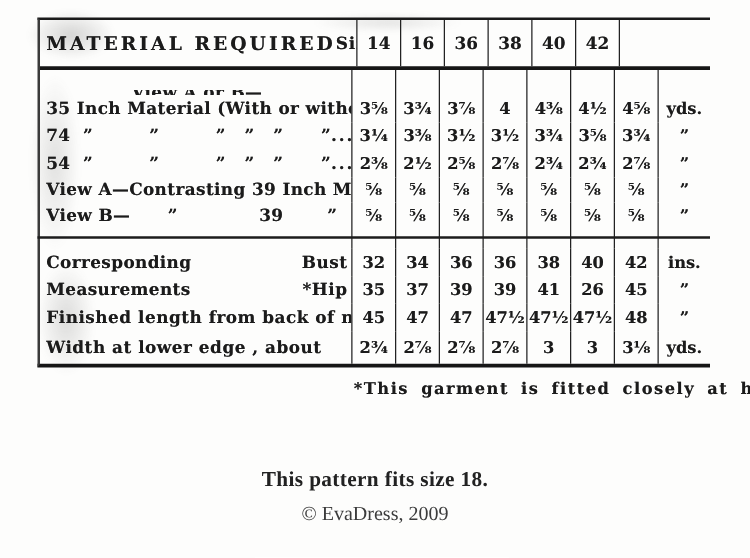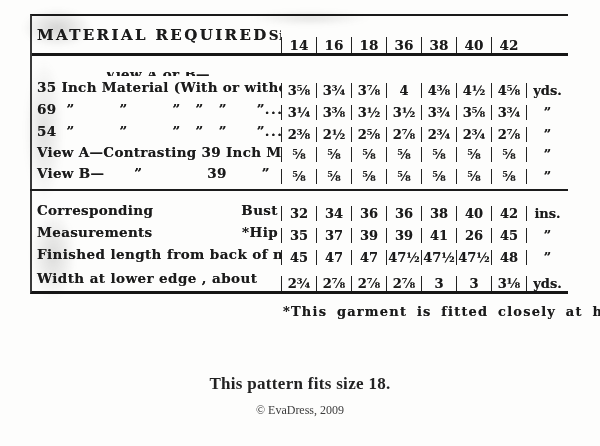--- a/index.html
+++ b/index.html
@@ -15,42 +15,42 @@
   .r{height:22px;}
   .r-short{height:20px;}
   .sep{height:15px;}
   .last{height:26px;}
   .lcell{width:253px;box-sizing:border-box;display:flex;justify-content:space-between;
          align-items:center;padding:0 3px 0 5px;white-space:pre;overflow:hidden;}
   .lcell.center{justify-content:center;margin-top:16px;}
   .ll,.lr{font-weight:bold;font-size:13.5px;letter-spacing:0.3px;
           text-shadow:0 0 0.5px rgba(10,10,10,.55);}
   .lr{letter-spacing:1.5px;}
-  .vcells{display:flex;flex:1;align-items:flex-end;}
+  .vcells{display:flex;flex:1;}
   .vcell{width:35px;box-sizing:border-box;border-left:1.7px solid #222;
          display:flex;align-items:center;justify-content:center;
          font-weight:bold;font-size:13px;text-shadow:0 0 0.5px rgba(10,10,10,.5);}
   .ucell{width:42px;box-sizing:border-box;border-left:1.7px solid #222;
          display:flex;align-items:center;justify-content:center;
          font-weight:bold;font-size:13px;text-shadow:0 0 0.5px rgba(10,10,10,.5);}
   .thead .vcell{font-size:13.5px;}
   .thead .ll{font-size:15px;letter-spacing:2.4px;}
   .thead .lr{font-size:13.5px;letter-spacing:0.5px;}
   .subhead .ll{font-size:13.5px;}
   .sep::after{content:"";position:absolute;left:-2px;right:0;top:5px;
               border-top:2.5px solid #1c1c1c;}
   
   .footnote{position:absolute;left:283px;top:304px;font-weight:bold;font-size:13px;
             letter-spacing:1.2px;word-spacing:4px;white-space:pre;
             text-shadow:0 0 0.5px rgba(10,10,10,.55);}
   .caption{position:absolute;left:0;top:374px;width:600px;text-align:center;
            font-family:"Liberation Serif", serif;font-weight:600;font-size:17px;
            letter-spacing:0.3px;color:#222;}
   .copyright{position:absolute;left:0;top:403px;width:600px;text-align:center;
-             font-family:"Liberation Serif", serif;font-size:12px;color:#3c3c3c;}
+             font-family:"Liberation Serif", serif;font-size:16px;color:#3c3c3c;}
   
   .stain{position:absolute;border-radius:50%;filter:blur(2px);pointer-events:none;}
   .s1{left:22px;top:8px;width:70px;height:40px;background:radial-gradient(closest-side,rgba(70,70,70,.22),transparent);}
   .s2{left:24px;top:60px;width:40px;height:140px;background:radial-gradient(closest-side,rgba(80,80,80,.16),transparent);}
   .s3{left:30px;top:210px;width:46px;height:90px;background:radial-gradient(closest-side,rgba(70,70,70,.18),transparent);}
   .s4{left:250px;top:10px;width:120px;height:16px;background:radial-gradient(closest-side,rgba(90,90,90,.15),transparent);}
 </style>
 </head>
 <body>
 
@@ -64,21 +64,20 @@
   <div class="vtable">
 
     <div class="trow thead">
       <div class="lcell">
         <span class="ll">MATERIAL REQUIRED</span>
         <span class="lr" style="letter-spacing:0.5px;">Size</span>
       </div>
       <div class="vcells">
           <span class="vcell">14</span>
           <span class="vcell">16</span>
-          <span class="vcell">18</span>
           <span class="vcell">36</span>
           <span class="vcell">38</span>
           <span class="vcell">40</span>
           <span class="vcell">42</span>
           <span class="ucell"></span>
         </div>
     </div>
 
     <div class="trow subhead">
       <div class="lcell center">
@@ -108,21 +107,21 @@
           <span class="vcell">4</span>
           <span class="vcell">4⅜</span>
           <span class="vcell">4½</span>
           <span class="vcell">4⅝</span>
           <span class="ucell">yds.</span>
         </div>
     </div>
 
     <div class="trow r">
       <div class="lcell">
-        <span class="ll">69  ”         ”         ”   ”   ”      ”</span>
+        <span class="ll">74  ”         ”         ”   ”   ”      ”</span>
         <span class="lr">......</span>
       </div>
       <div class="vcells">
           <span class="vcell">3¼</span>
           <span class="vcell">3⅜</span>
           <span class="vcell">3½</span>
           <span class="vcell">3½</span>
           <span class="vcell">3¾</span>
           <span class="vcell">3⅝</span>
           <span class="vcell">3¾</span>

